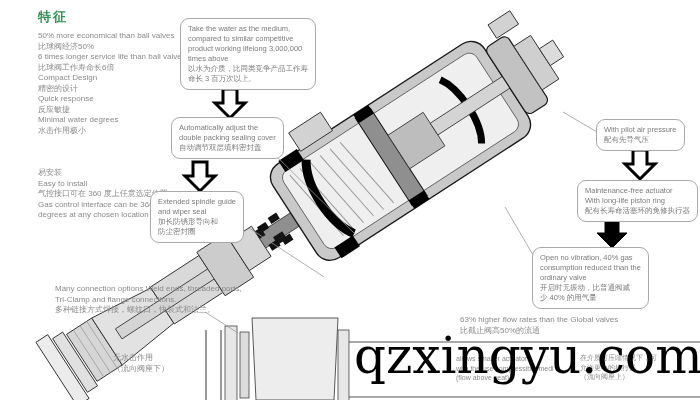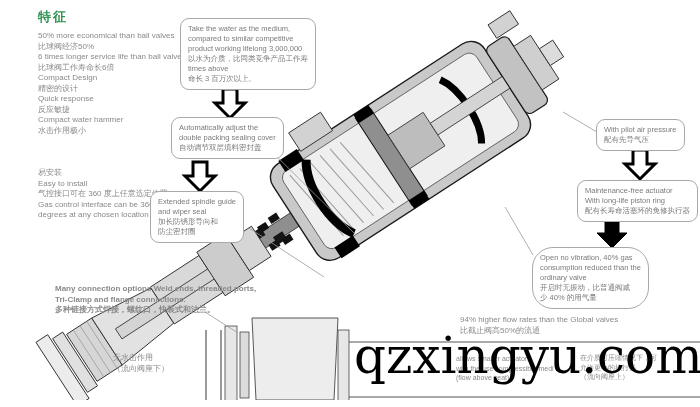--- a/index.html
+++ b/index.html
@@ -126,49 +126,49 @@
   <div class="t feat-head" style="left:38px;top:8px;">特征</div>
   <div class="t en block" style="left:38px;top:31px;">
     <div>50% more economical than ball valves</div>
     <div>比球阀经济50%</div>
     <div>6 times longer service life than ball valves</div>
     <div>比球阀工作寿命长6倍</div>
     <div>Compact Design</div>
     <div>精密的设计</div>
     <div>Quick response</div>
     <div>反应敏捷</div>
-    <div>Compact water hammer</div>
+    <div>Minimal water degrees</div>
     <div>水击作用极小</div>
   </div>
 
   <div class="t en block" style="left:38px;top:168px;">
     <div>易安装</div>
     <div>Easy to install</div>
     <div>气控接口可在 360 度上任意选定位置</div>
     <div>Gas control interface can be 360</div>
     <div>degrees at any chosen location</div>
   </div>
 
-  <div class="t en block" style="left:55px;top:284px;font-weight:bold;">
+  <div class="t en block" style="left:55px;top:284px;">
     <div>Many connection options Weld ends, threaded ports,</div>
     <div>Tri-Clamp and flange connections.</div>
     <div>多种链接方式焊接，螺纹口，快装式和法兰。</div>
   </div>
 
   <div class="t en block" style="left:113px;top:353px;">
     <div>无水击作用</div>
     <div>（流向阀座下）</div>
   </div>
 
   <div class="callout" style="left:172px;top:18px;margin-left:8px;">
     <div>Take the water as the medium,</div>
     <div>compared to similar competitive</div>
     <div>product working lifelong 3,000,000</div>
+    <div>times above</div>
     <div>以水为介质，比同类竞争产品工作寿</div>
-    <div>times above</div>
     <div>命长 3 百万次以上。</div>
   </div>
 
   <div class="callout" style="left:163px;top:117px;margin-left:8px;">
     <div>Automatically adjust the</div>
     <div>double packing sealing cover</div>
     <div>自动调节双层填料密封盖</div>
   </div>
 
   <div class="callout" style="left:150px;top:191px;">
@@ -182,30 +182,30 @@
     <div>With pilot air pressure</div>
     <div>配有先导气压</div>
   </div>
 
   <div class="callout" style="left:577px;top:180px;">
     <div>Maintenance-free actuator</div>
     <div>With long-life piston ring</div>
     <div>配有长寿命活塞环的免修执行器</div>
   </div>
 
-  <div class="callout" style="left:532px;top:247px;border-radius:21px;">
+  <div class="callout" style="left:532px;top:247px;">
     <div>Open no vibration, 40% gas</div>
     <div>consumption reduced than the</div>
     <div>ordinary valve</div>
     <div>开启时无振动，比普通阀减</div>
     <div>少 40% 的用气量</div>
   </div>
 
   <div class="t en block" style="left:460px;top:315px;">
-    <div>94% higher  flow rates than the Global valves</div>
+    <div>63% higher  flow rates than the Global valves</div>
     <div>比截止阀高50%的流通</div>
   </div>
 
   <div class="t small block" style="left:456px;top:354px;">
     <div>allows smaller actuators</div>
     <div>with the use compressible medi</div>
     <div>(flow above seat)</div>
   </div>
   <div class="t small block" style="left:580px;top:353px;">
     <div>在介质可压缩情况下，可</div>

